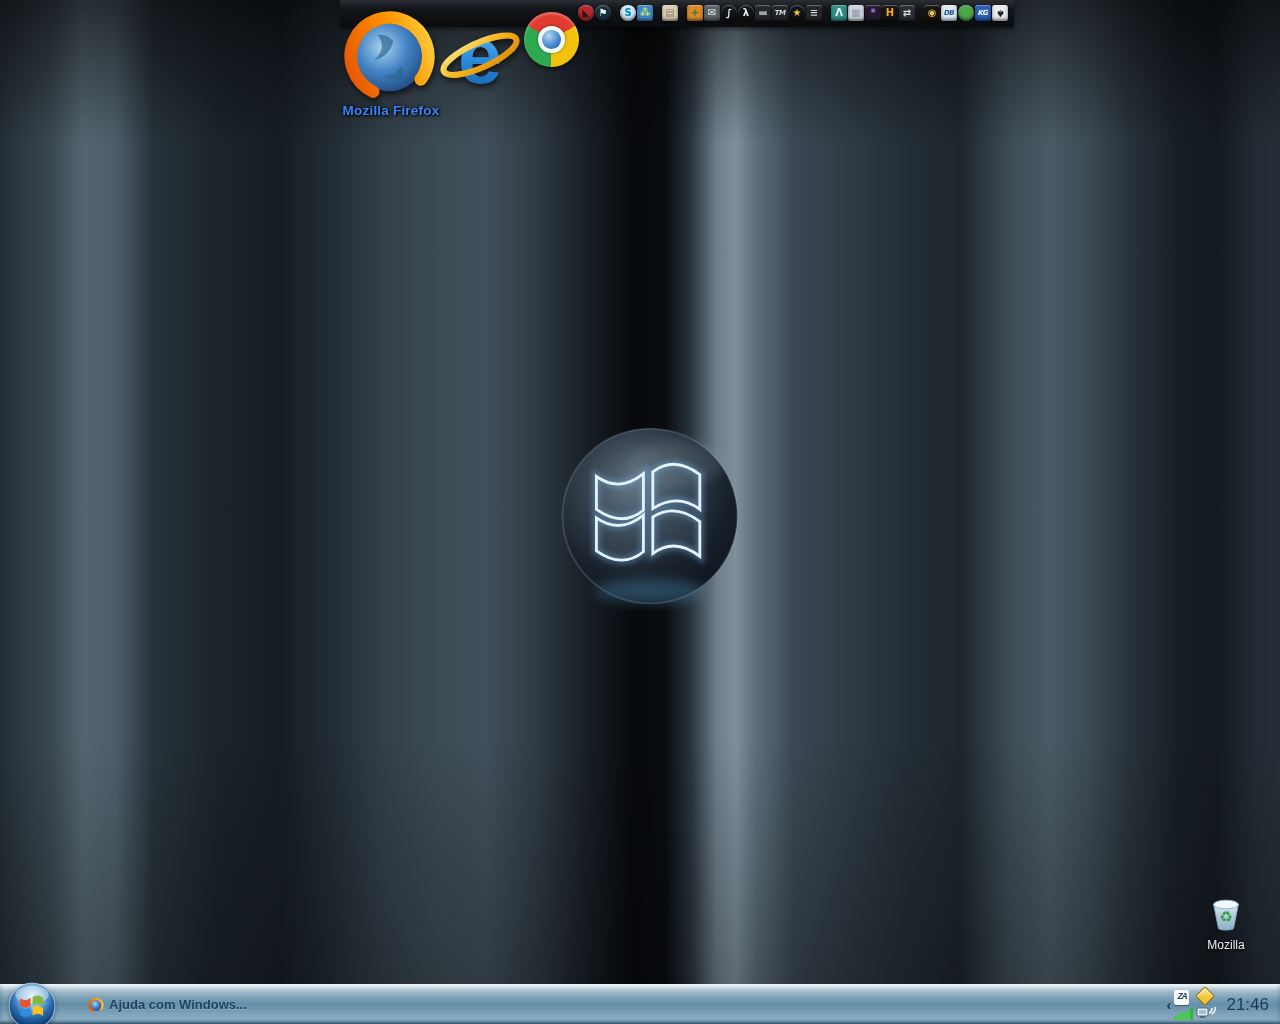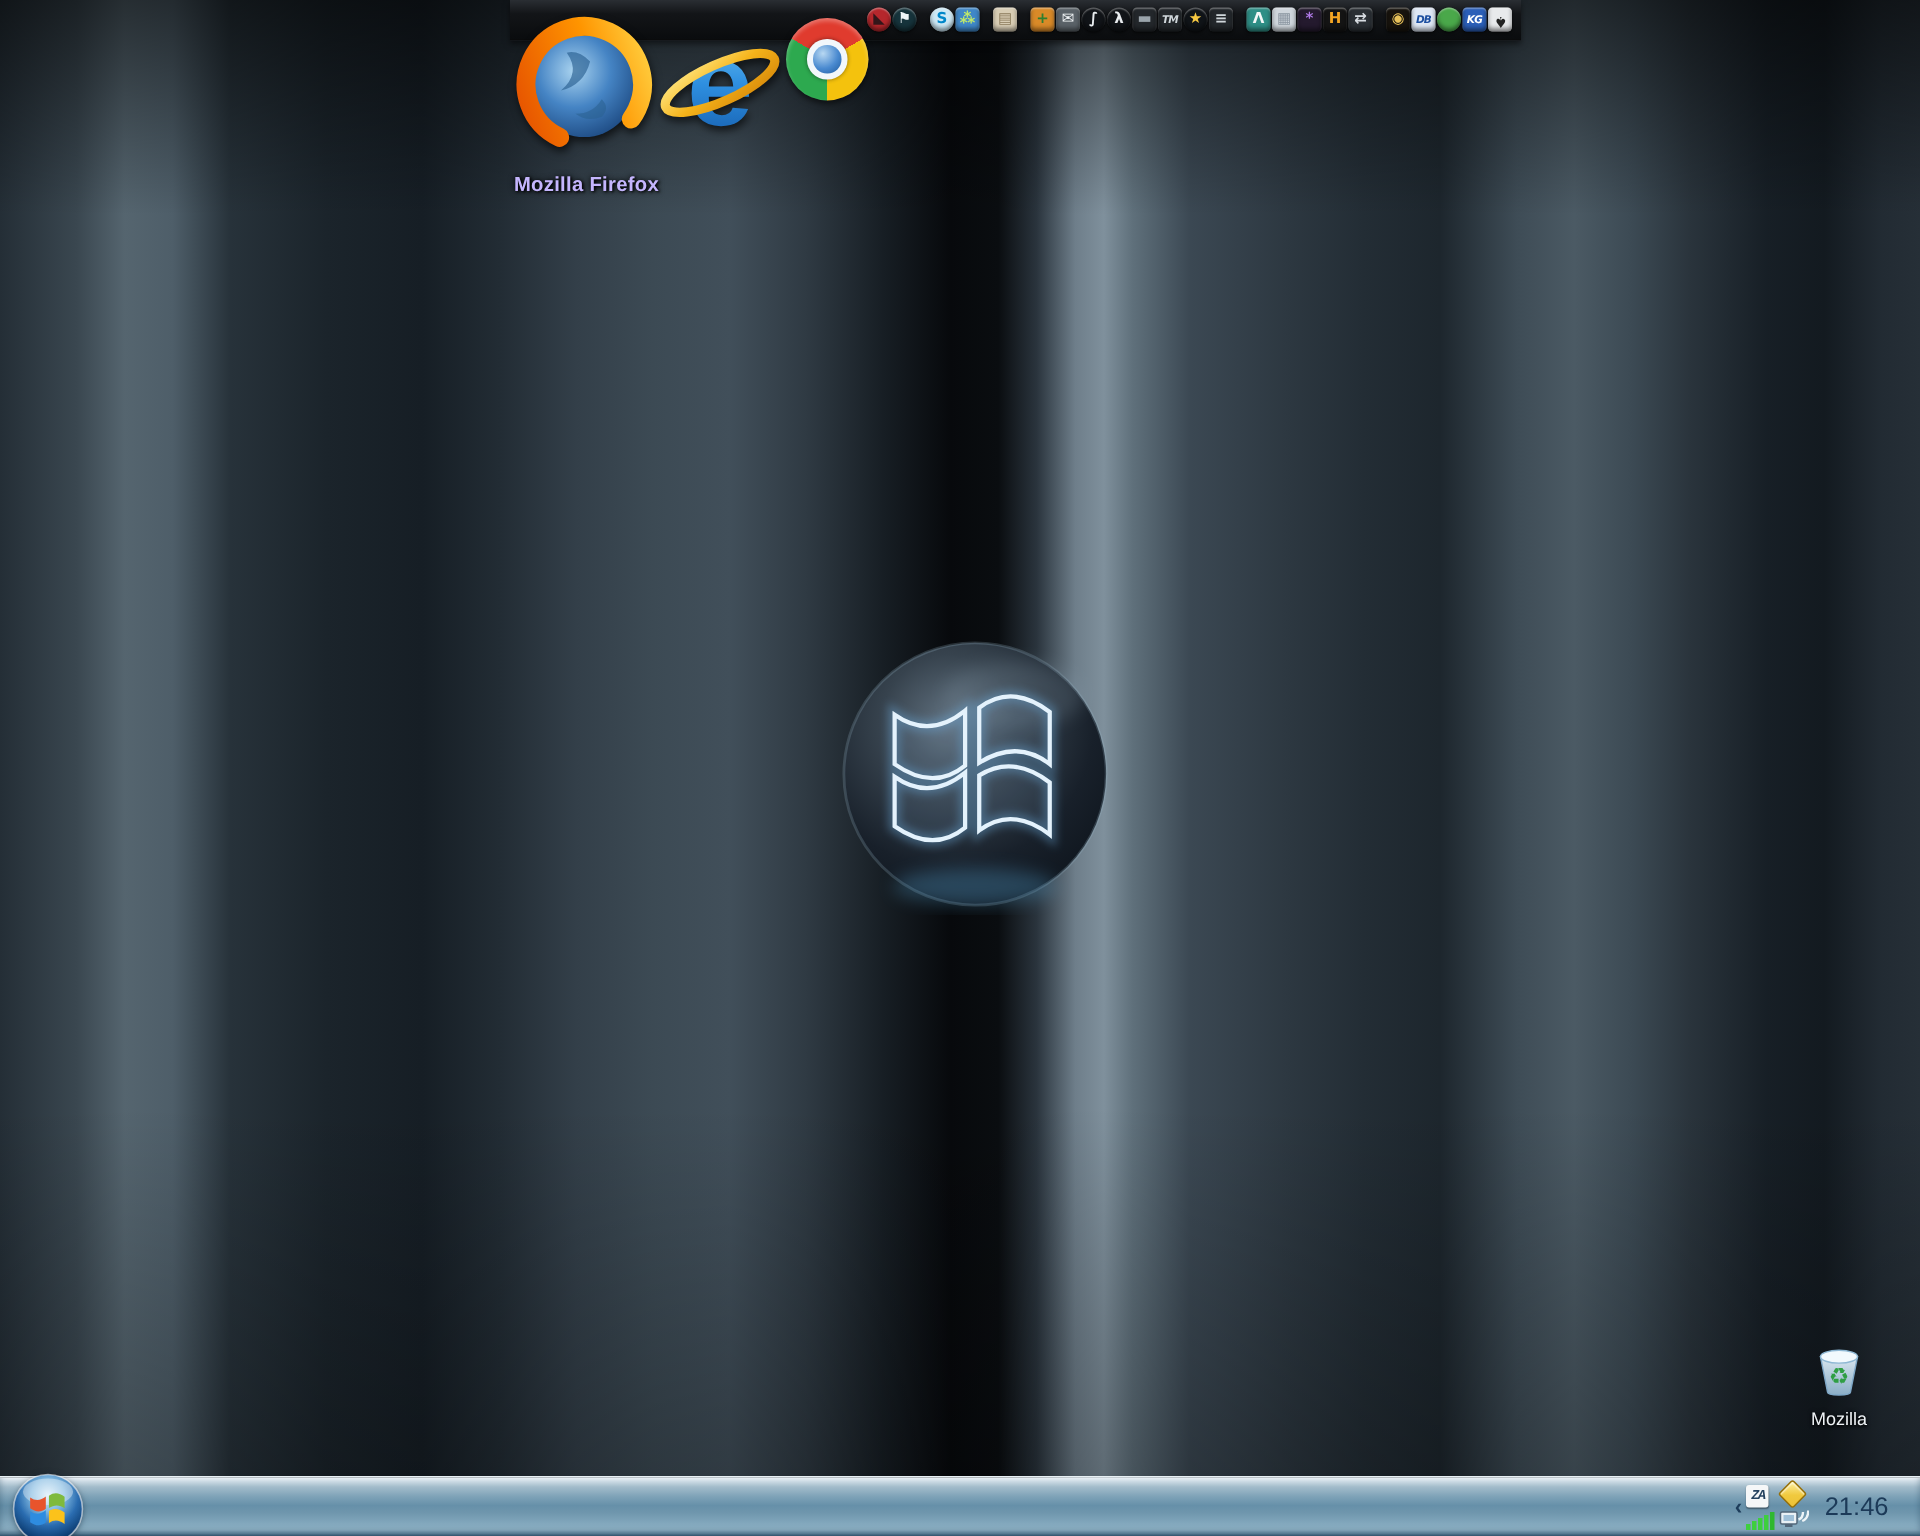--- a/index.html
+++ b/index.html
@@ -36,22 +36,22 @@
   .chrome-big{
     position:absolute;left:524px;top:12px;width:55px;height:55px;border-radius:50%;
     background:conic-gradient(from 60deg,#f4c20d 0 120deg,#2da94f 0 240deg,#e03b2e 0 360deg);
     box-shadow:0 2px 4px rgba(0,0,0,.6), inset 0 2px 3px rgba(255,255,255,.3);
   }
   .chrome-big::before{content:"";position:absolute;inset:26%;background:#f2f7fb;border-radius:50%;
     box-shadow:0 0 3px rgba(0,0,0,.45);}
   .chrome-big::after{content:"";position:absolute;inset:33%;border-radius:50%;
     background:radial-gradient(circle at 35% 30%,#b8d8f2,#4a8ad0 55%,#1d5a9e);}
   .dock-label{
-    position:absolute;left:333px;top:115px;width:116px;text-align:center;
-    font-size:13.5px;font-weight:bold;color:#c4b5fd;letter-spacing:.2px;
+    position:absolute;left:333px;top:103px;width:116px;text-align:center;
+    font-size:13.5px;font-weight:bold;color:#3b82f6;letter-spacing:.2px;
     text-shadow:1px 1px 2px #000,0 0 4px #000;
   }
   .dock-small{position:absolute;left:578px;top:5px;height:16px;display:flex;align-items:center;}
   .sico{
     width:16px;height:16px;margin-right:1px;flex:0 0 16px;border-radius:3px;
     display:flex;align-items:center;justify-content:center;
     box-shadow:inset 0 1px 1px rgba(255,255,255,.35), inset 0 -2px 3px rgba(0,0,0,.5), 0 1px 2px rgba(0,0,0,.6);
   }
   .sico.round{border-radius:50%;}
   .sico.gap{margin-left:8px;}
@@ -77,21 +77,21 @@
   .task-btn .tlabel{font-size:13px;font-weight:bold;color:#1e4166;text-shadow:0 1px 0 rgba(255,255,255,.22);}
   .tray{position:absolute;right:5px;top:0;height:39px;display:flex;align-items:center;}
   .chev{font-size:15px;font-weight:bold;color:#1d3c5a;margin-right:3px;cursor:pointer;line-height:1;}
   .tray-grid{display:grid;grid-template-columns:auto auto;grid-gap:0 2px;align-items:center;margin-right:6px;}
   .za{width:15px;height:15px;background:#f5f7f8;border-radius:2px;display:flex;align-items:center;justify-content:center;
       font-size:9px;font-weight:bold;font-style:italic;color:#25425f;letter-spacing:-1px;
       box-shadow:0 1px 1px rgba(0,0,0,.4);cursor:pointer;font-family:Liberation Mono, monospace;}
   .note-diamond{width:12px;height:12px;transform:rotate(45deg);margin-left:2px;margin-bottom:2px;
       background:linear-gradient(135deg,#fdf0a0,#f0c93e 55%,#c8931000);background-color:#ecc237;
       border:1px solid #96700a;border-radius:2px;box-shadow:inset 1px 1px 1px rgba(255,255,255,.6);cursor:pointer;}
-  .clock{font-size:17px;color:#1c3a58;margin-left:4px;margin-right:16px;cursor:pointer;}
+  .clock{font-size:17px;color:#1c3a58;margin-left:4px;margin-right:6px;cursor:pointer;}
   .trayicon{cursor:pointer;display:block;}
 </style>
 </head>
 <body>
 
 <div class="wallpaper" data-name="desktop-wallpaper"></div>
 
 <svg class="center-orb" data-name="windows-orb-logo" viewBox="-100 -100 200 200">
   <defs>
     <radialGradient id="sph" cx="40%" cy="30%" r="85%">
@@ -268,20 +268,27 @@
     <circle cx="23" cy="23" r="22" fill="url(#orbg)" stroke="rgba(255,255,255,.55)" stroke-width="1"></circle>
     <ellipse cx="23" cy="12" rx="16" ry="8.5" fill="#ffffff" opacity=".38"></ellipse>
     <g data-name="windows-flag-icon" transform="translate(23,24) scale(0.2)">
       <path d="M-57,-42 C-40,-30 -23,-32 -7,-45 L-7,-6 C-23,7 -40,5 -57,-7 Z" fill="#e8542c"></path>
       <path d="M3,-47 C19,-59 36,-57 53,-44 L53,-7 C36,-20 19,-18 3,-8 Z" fill="#7fba3d"></path>
       <path d="M-57,2 C-40,14 -23,12 -7,-1 L-7,38 C-23,51 -40,49 -57,37 Z" fill="#2e8ce0"></path>
       <path d="M3,1 C19,-9 36,-7 53,6 L53,43 C36,30 19,28 3,40 Z" fill="#fcc21b"></path>
     </g>
   </svg>
 
+  <div class="task-btn" data-name="task-button-firefox-help">
+    <svg width="16" height="16" viewBox="0 0 100 100" data-name="firefox-icon-small">
+      <circle cx="50" cy="53" r="35" fill="url(#ffglobe)"></circle>
+      <circle cx="50" cy="52" r="40" fill="none" stroke="url(#ffox)" stroke-width="14" stroke-linecap="round" stroke-dasharray="196 60" transform="rotate(115 50 52)"></circle>
+    </svg>
+    <span class="tlabel" data-name="task-button-label">Ajuda com Windows...</span>
+  </div>
 
   <div class="tray" data-name="system-tray">
     <span class="chev" data-name="tray-expand-chevron-icon">‹</span>
     <div class="tray-grid">
       <div class="za" data-name="zonealarm-icon">ZA</div>
       <div class="note-diamond" data-name="note-diamond-icon"></div>
       <svg class="trayicon" width="20" height="14" data-name="signal-bars-icon">
         <rect x="0" y="10" width="3" height="4" fill="#3ecf3e"></rect>
         <rect x="4" y="8" width="3" height="6" fill="#3ecf3e"></rect>
         <rect x="8" y="6" width="3" height="8" fill="#3ecf3e"></rect>

